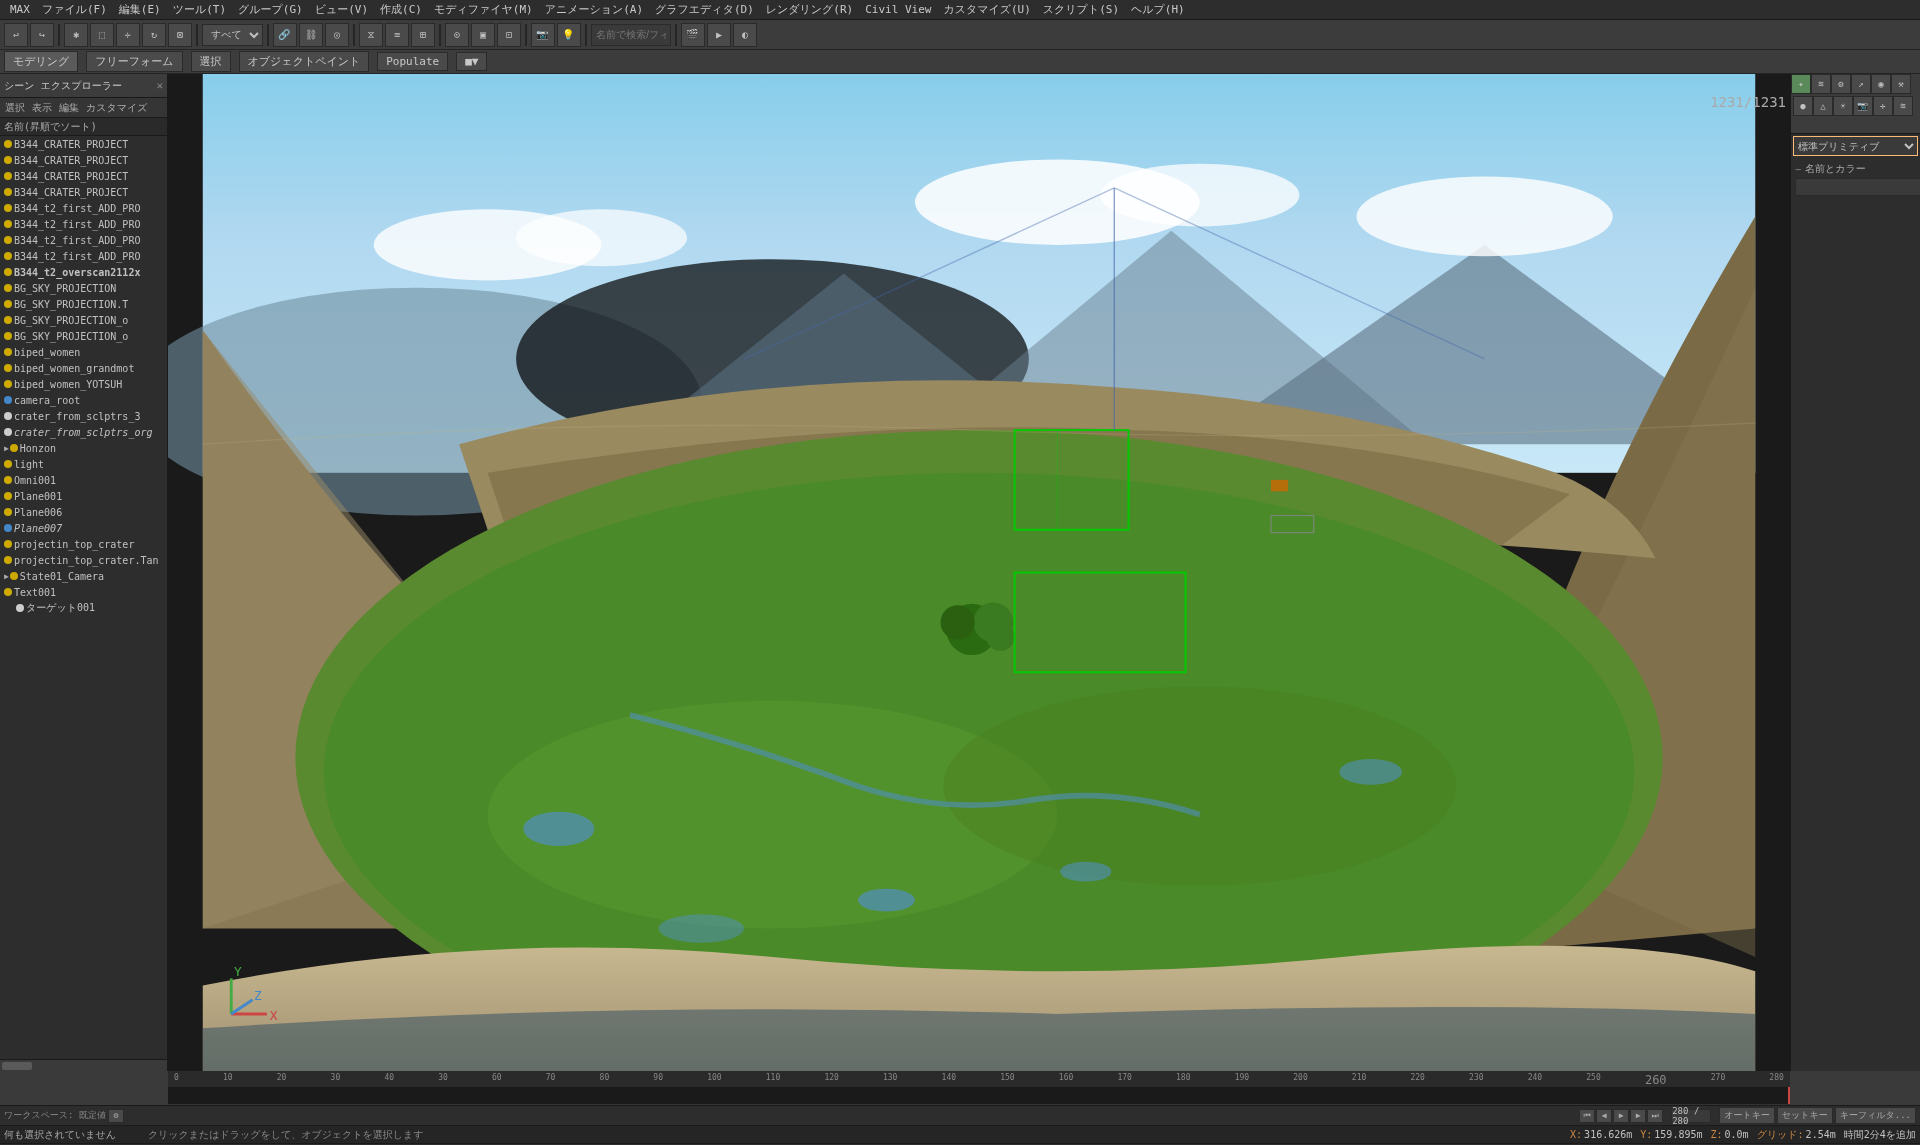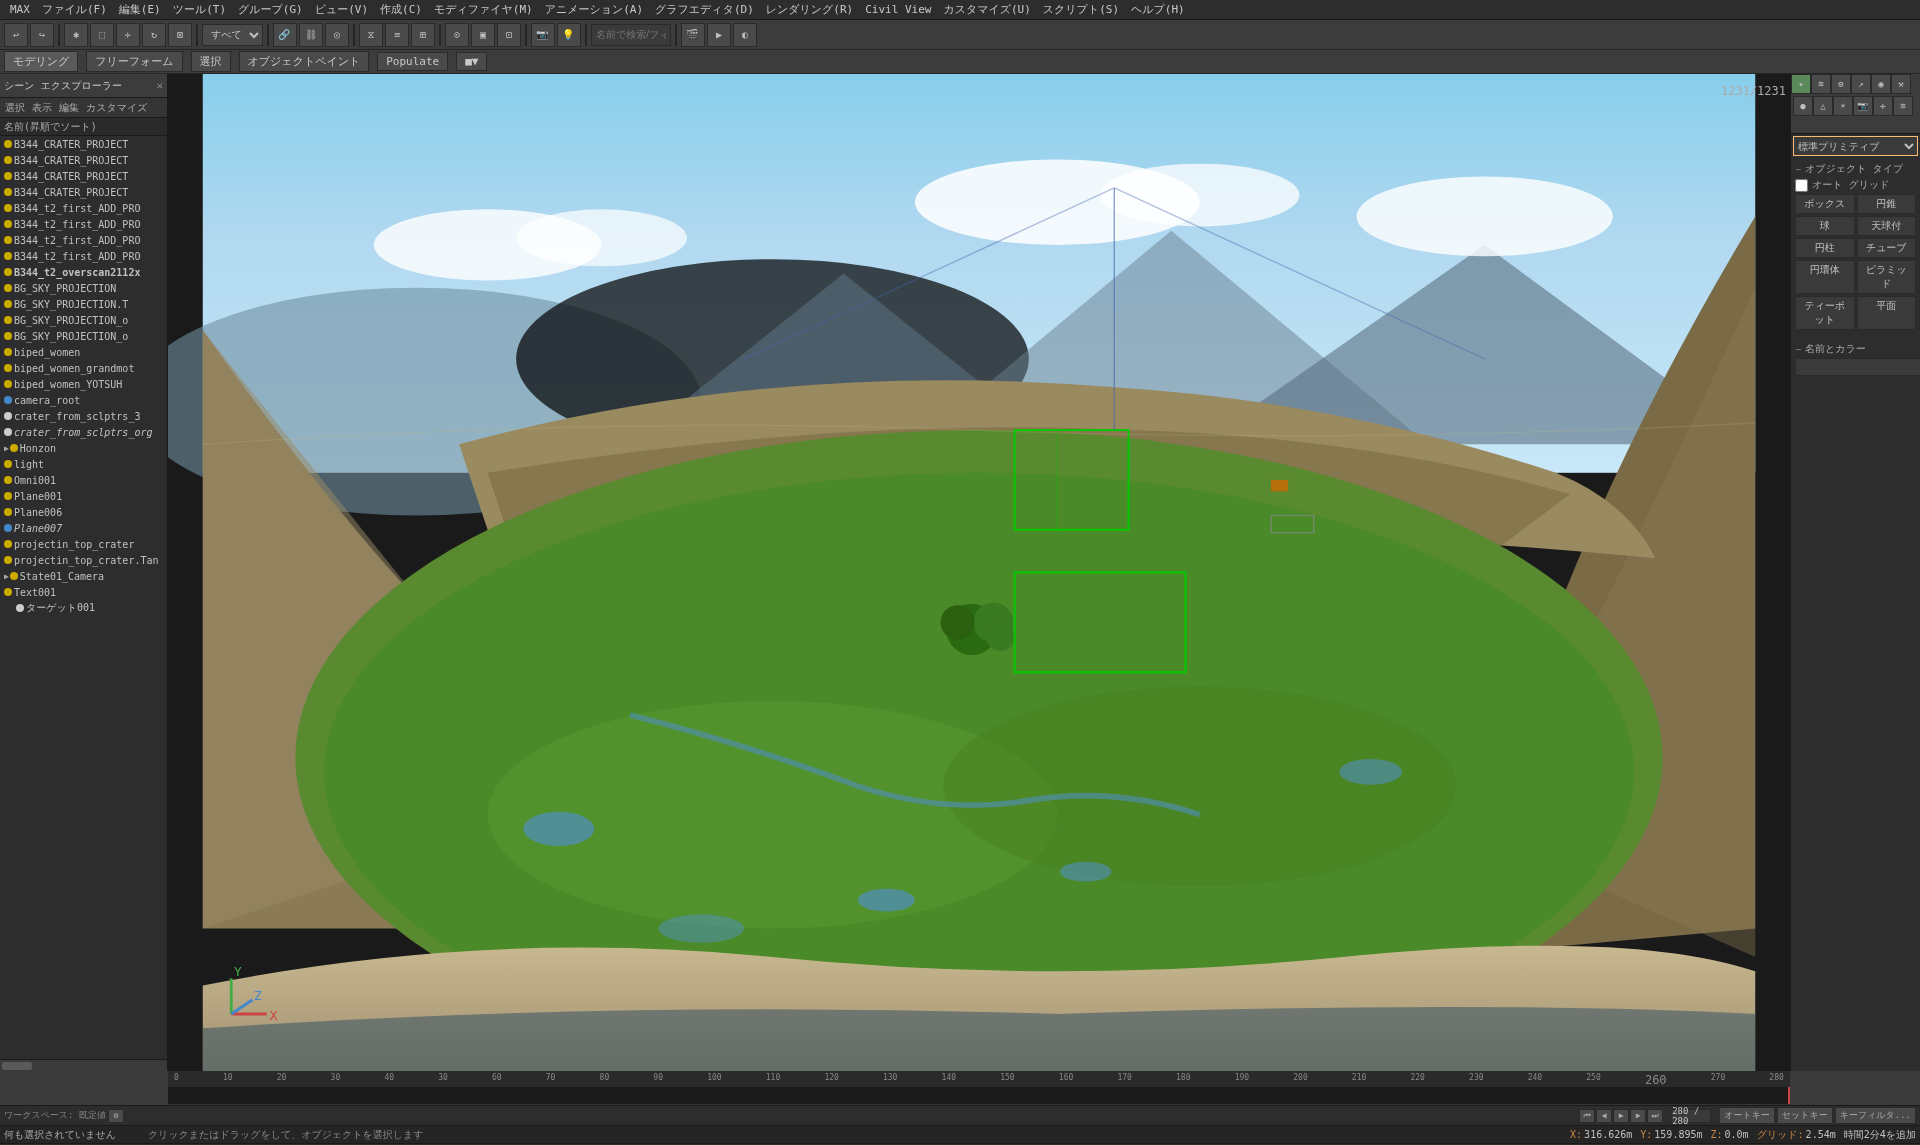--- a/index.html
+++ b/index.html
@@ -390,21 +390,21 @@
         <line x1="0" y1="0" x2="15" y2="-10" stroke="#4488cc" stroke-width="2"></line>
         <text x="27" y="4" font-size="9" fill="#cc4444">X</text>
         <text x="2" y="-27" font-size="9" fill="#44aa44">Y</text>
         <text x="16" y="-10" font-size="9" fill="#4488cc">Z</text>
       </g>
 
       <rect x="750" y="285" width="12" height="8" fill="#cc6600" opacity="0.8"></rect>
 
     </svg>
 
-    <div id="vp-stats" style="position:absolute;top:10px;right:4px;color:#aaa;font-size:12px;">1231/1231</div>
+    <div id="vp-stats" style="position:absolute;top:20px;right:4px;color:#aaa;font-size:14px;">1231/1231</div>
   </div>
 
   <div id="right-panel">
     <div id="rp-icons">
       <div id="rp-icons-row1">
         <div class="rp-icon active" title="作成">✦</div>
         <div class="rp-icon" title="修正">≋</div>
         <div class="rp-icon" title="階層">⚙</div>
         <div class="rp-icon" title="モーション">↗</div>
         <div class="rp-icon" title="表示">◉</div>
@@ -418,41 +418,20 @@
         <div class="rp-icon">✛</div>
         <div class="rp-icon">≋</div>
       </div>
     </div>
 
     <select id="rp-dropdown">
       <option>標準プリミティブ</option>
     </select>
 
     <div id="rp-scroll">
-      <div id="rp-section-obj">
-        <div class="rp-section-title">オブジェクト タイプ</div>
-
-        <div class="rp-checkbox-row">
-          <input type="checkbox" style="">
-          <span>オート グリッド</span>
-        </div>
-
-        <div class="rp-grid">
-          <div class="rp-grid-item">ボックス</div>
-          <div class="rp-grid-item">円錐</div>
-          <div class="rp-grid-item">球</div>
-          <div class="rp-grid-item">天球付</div>
-          <div class="rp-grid-item">円柱</div>
-          <div class="rp-grid-item">チューブ</div>
-          <div class="rp-grid-item">円環体</div>
-          <div class="rp-grid-item">ピラミッド</div>
-          <div class="rp-grid-item">ティーポット</div>
-          <div class="rp-grid-item">平面</div>
-        </div>
-      </div>
 
       <div id="rp-section-name">
         <div class="rp-section-title">名前とカラー</div>
         <div class="rp-name-row">
           <input class="rp-name-input" type="text" value="" style="">
 
         </div>
       </div>
     </div>
   </div>

